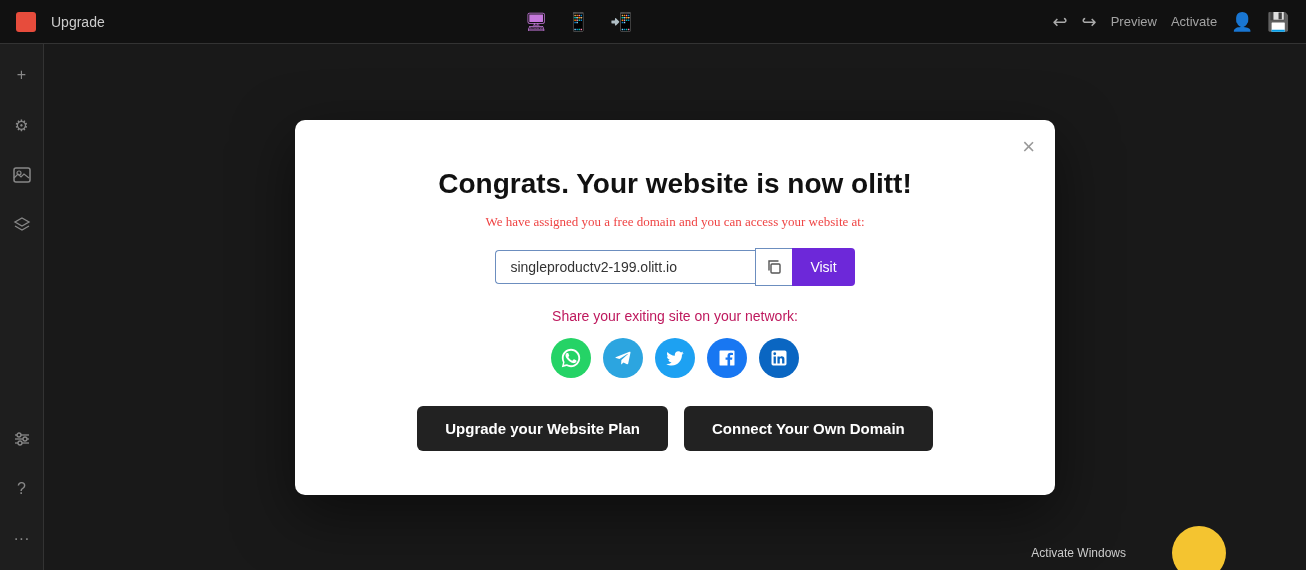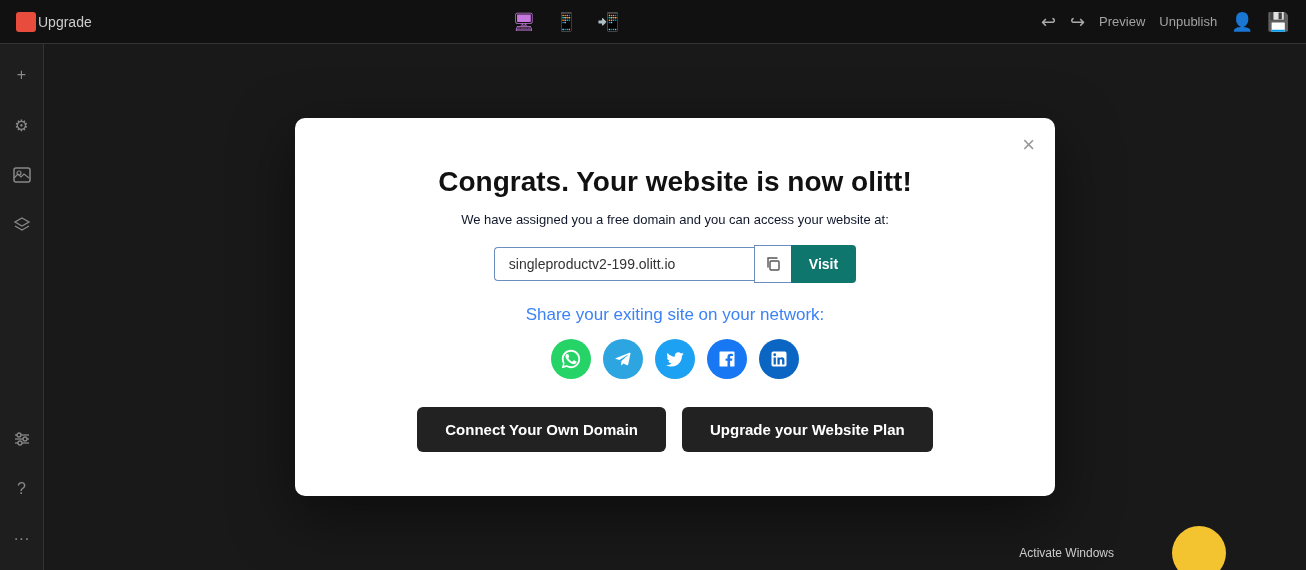--- a/index.html
+++ b/index.html
@@ -20,21 +20,21 @@
       display: flex;
       align-items: center;
       justify-content: space-between;
       padding: 0 16px;
       border-bottom: 1px solid #333;
       flex-shrink: 0;
     }
     .topbar-left {
       display: flex;
       align-items: center;
-      gap: 2px;
+      gap: 15px;
     }
     .topbar-logo {
       width: 20px;
       height: 20px;
       background: #e74c3c;
       border-radius: 3px;
     }
     .topbar-title {
       color: #ccc;
       font-size: 14px;
@@ -141,22 +141,23 @@
       line-height: 1;
     }
     .modal-title {
       font-size: 28px;
       font-weight: 700;
       color: #111;
       margin-bottom: 14px;
     }
     .modal-subtitle {
       font-size: 13px;
-      color: #0f172a;
+      color: #ef4444;
       margin-bottom: 18px;
+      font-family: Liberation Serif, serif;
     }
 
     
     .domain-row {
       display: flex;
       align-items: center;
       justify-content: center;
       margin-bottom: 22px;
     }
     .domain-input {
@@ -176,35 +177,35 @@
       background: #fff;
       padding: 8px 10px;
       cursor: pointer;
       color: #555;
       font-size: 15px;
       height: 38px;
       display: flex;
       align-items: center;
     }
     .domain-visit-btn {
-      background: #0f766e;
+      background: #6d28d9;
       color: #fff;
       border: none;
       border-radius: 0 4px 4px 0;
       padding: 8px 18px;
       font-size: 14px;
-      font-weight: 700;
+      font-weight: 400;
       cursor: pointer;
       height: 38px;
     }
 
     
     .share-label {
-      font-size: 17px;
-      color: #3b82f6;
+      font-size: 14px;
+      color: #be185d;
       margin-bottom: 14px;
     }
     .share-icons {
       display: flex;
       gap: 12px;
       justify-content: center;
       margin-bottom: 28px;
     }
     .share-icon-circle {
       width: 40px;
@@ -237,21 +238,21 @@
       padding: 14px 28px;
       font-size: 15px;
       font-weight: 600;
       cursor: pointer;
     }
 
     
     .activate-windows {
       position: absolute;
       bottom: 10px;
-      right: 192px;
+      right: 180px;
       color: #ccc;
       font-size: 12px;
     }
     
     .yellow-circle {
       position: absolute;
       bottom: -10px;
       right: 80px;
       width: 54px;
       height: 54px;
@@ -269,21 +270,21 @@
   </div>
   <div class="topbar-center">
     <span class="topbar-icon active">🖥</span>
     <span class="topbar-icon">📱</span>
     <span class="topbar-icon">📲</span>
   </div>
   <div class="topbar-right">
     <span class="icon-btn">↩</span>
     <span class="icon-btn">↪</span>
     <span>Preview</span>
-    <span>Unpublish</span>
+    <span>Activate</span>
     <span class="icon-btn">👤</span>
     <span class="icon-btn">💾</span>
   </div>
 </div>
 
 <div class="main-layout">
 
   <div class="sidebar">
     <div class="sidebar-icon">+</div>
     <div class="sidebar-icon">⚙</div>
@@ -362,22 +363,22 @@
             </svg>
           </div>
           <div class="share-icon-circle share-linkedin">
             <svg width="20" height="20" viewBox="0 0 24 24" fill="white">
               <path d="M19 3a2 2 0 012 2v14a2 2 0 01-2 2H5a2 2 0 01-2-2V5a2 2 0 012-2h14m-.5 15.5v-5.3a3.26 3.26 0 00-3.26-3.26c-.85 0-1.84.52-2.32 1.3v-1.11h-2.79v8.37h2.79v-4.93c0-.77.62-1.4 1.39-1.4a1.4 1.4 0 011.4 1.4v4.93h2.79M6.88 8.56a1.68 1.68 0 001.68-1.68c0-.93-.75-1.69-1.68-1.69a1.69 1.69 0 00-1.69 1.69c0 .93.76 1.68 1.69 1.68m1.39 9.94v-8.37H5.5v8.37h2.77z"></path>
             </svg>
           </div>
         </div>
 
         <div class="action-buttons">
+          <button class="btn-dark">Upgrade your Website Plan</button>
           <button class="btn-dark">Connect Your Own Domain</button>
-          <button class="btn-dark">Upgrade your Website Plan</button>
         </div>
 
       </div>
     </div>
 
     <div class="activate-windows">Activate Windows</div>
 
     <div class="yellow-circle"></div>
 
   </div>

